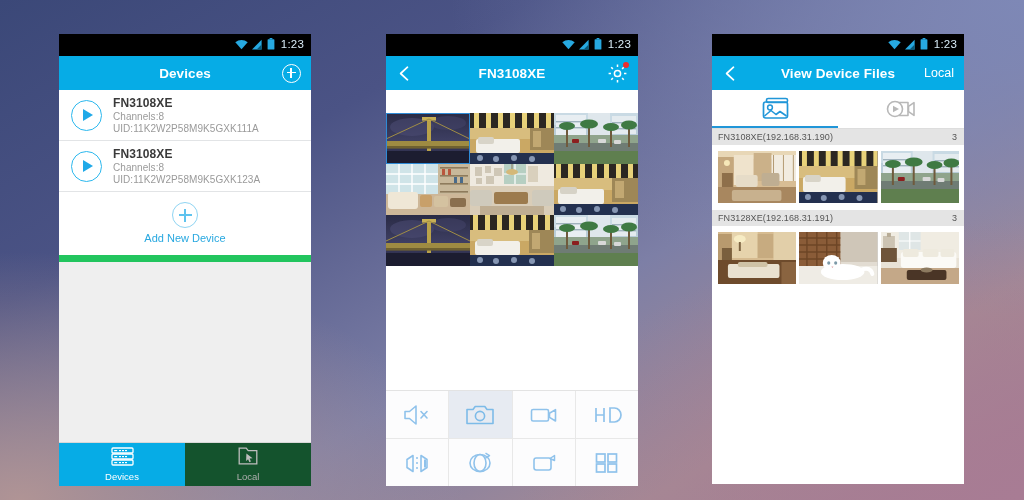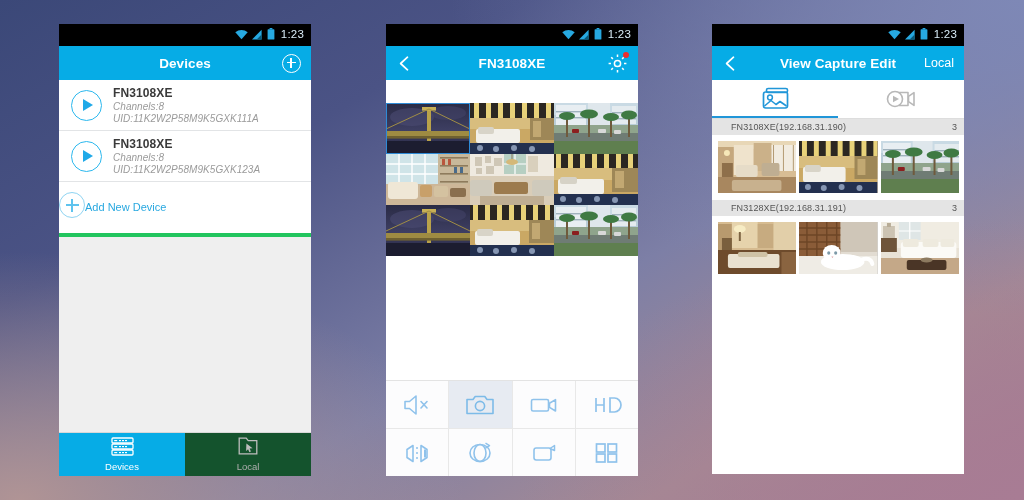--- a/index.html
+++ b/index.html
@@ -21,20 +21,21 @@
       linear-gradient(150deg, #3b4878 0%, #4b5385 28%, #7d7fa6 58%, #a58a94 80%, #a37a91 100%);
   }
 
   
   .phone {
     position: absolute;
     background: #ffffff;
     overflow: hidden;
     display: flex;
     flex-direction: column;
+    margin-top: 10px;
   }
   #phone-1 { left: 59px;  top: 24px;  width: 252px; height: 452px; }
   #phone-2 { left: 386px; top: 24px;  width: 252px; height: 452px; }
   #phone-3 { left: 712px; top: 24px;  width: 252px; height: 450px; }
 
   
   .statusbar {
     height: 22px; flex: 0 0 22px;
     background: #000000;
     display: flex; align-items: center; justify-content: flex-end;
@@ -104,27 +105,27 @@
   }
   .play-tri {
     width: 0; height: 0;
     border-left: 10px solid #1FA9E8;
     border-top: 6.5px solid transparent;
     border-bottom: 6.5px solid transparent;
     margin-left: 3px;
   }
   .dev-info { display: flex; flex-direction: column; justify-content: center; gap: 1px; }
   .dev-name { font-size: 12px; color: #3a3a3a; font-weight: bold; letter-spacing: .1px; }
-  .dev-ch, .dev-uid { font-size: 10px; color: #9a9a9a; letter-spacing: .05px; font-style: italic; }
+  .dev-ch, .dev-uid { font-size: 10px; color: #9a9a9a; letter-spacing: .05px; }
 
   .add-new {
-    display: flex; align-items: center;
+    display: flex; flex-direction: column; align-items: center;
     padding-top: 10px; padding-bottom: 11px;
     background: #ffffff;
-    border-bottom: 4px solid #22c55e;
+    border-bottom: 7px solid #22c55e;
   }
   .add-circle {
     width: 26px; height: 26px; border-radius: 50%;
     border: 1.4px solid #8FD4F2; position: relative; margin-bottom: 4px;
   }
   .add-circle::before, .add-circle::after {
     content: ""; position: absolute; background: #5FC3EE;
   }
   .add-circle::before { left: 5.5px; right: 5.5px; top: 11.3px; height: 1.4px; }
   .add-circle::after  { top: 5.5px; bottom: 5.5px; left: 11.3px; width: 1.4px; }
@@ -190,21 +191,21 @@
     position: relative;
   }
   .mtab.active::after {
     content: ""; position: absolute; left: 0; right: 0; bottom: 0;
     height: 2.5px; background: #2196D8;
   }
   .group-head {
     flex: 0 0 16px; height: 16px;
     background: #E4E4E4;
     display: flex; align-items: center; justify-content: space-between;
-    padding: 0 7px 0 19px;
+    padding: 0 7px 0 6px;
   }
   .group-name { font-size: 9px; color: #555555; letter-spacing: .1px; }
   .group-count { font-size: 9px; color: #555555; }
   .thumb-row {
     flex: 0 0 auto;
     display: flex; gap: 3px;
     padding: 6px 5px 7px 6px;
     background: #ffffff;
   }
   .thumb {
@@ -734,21 +735,21 @@
       </span>
       <span class="sb-time">1:23</span>
     </div>
 
     <div class="appbar">
       <div class="appbar-left">
         <svg class="back-chevron" viewBox="0 0 17 17">
           <path d="M11.5 2.2 4.6 8.5 11.5 14.8" fill="none" stroke="#ffffff" stroke-width="1.7" stroke-linecap="round" stroke-linejoin="round"></path>
         </svg>
       </div>
-      <div class="appbar-title">View Capture Edit</div>
+      <div class="appbar-title">View Device Files</div>
       <div class="appbar-right">
         <span class="edit-label">Local</span>
       </div>
     </div>
 
     <div class="screen-body p3-body">
 
       <div class="media-tabs">
         <div class="mtab active">
           <svg width="32" height="26" viewBox="0 0 32 26">

